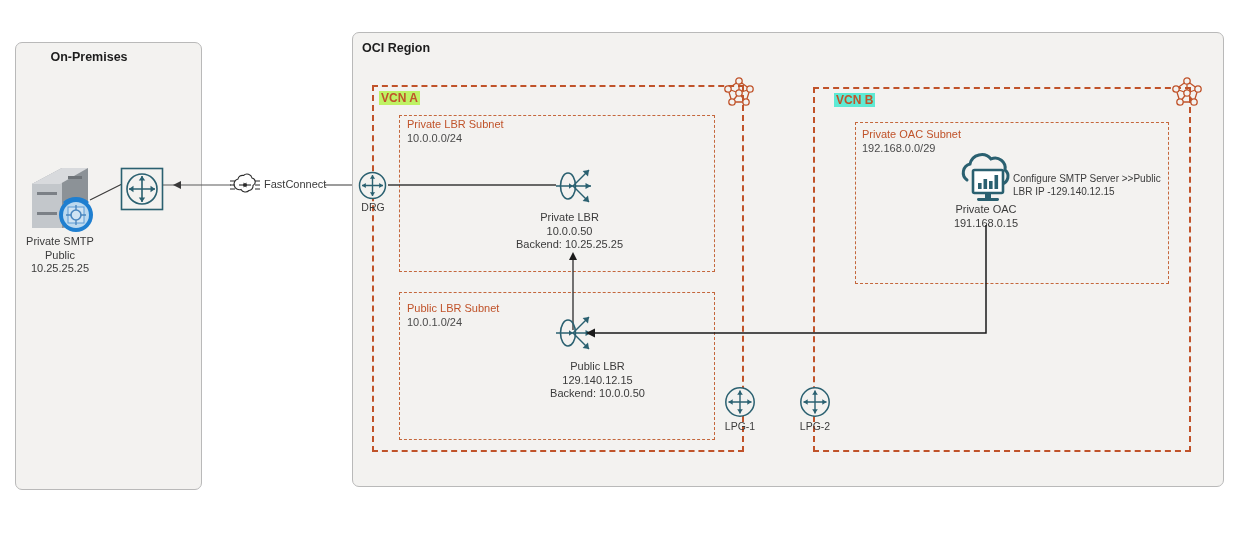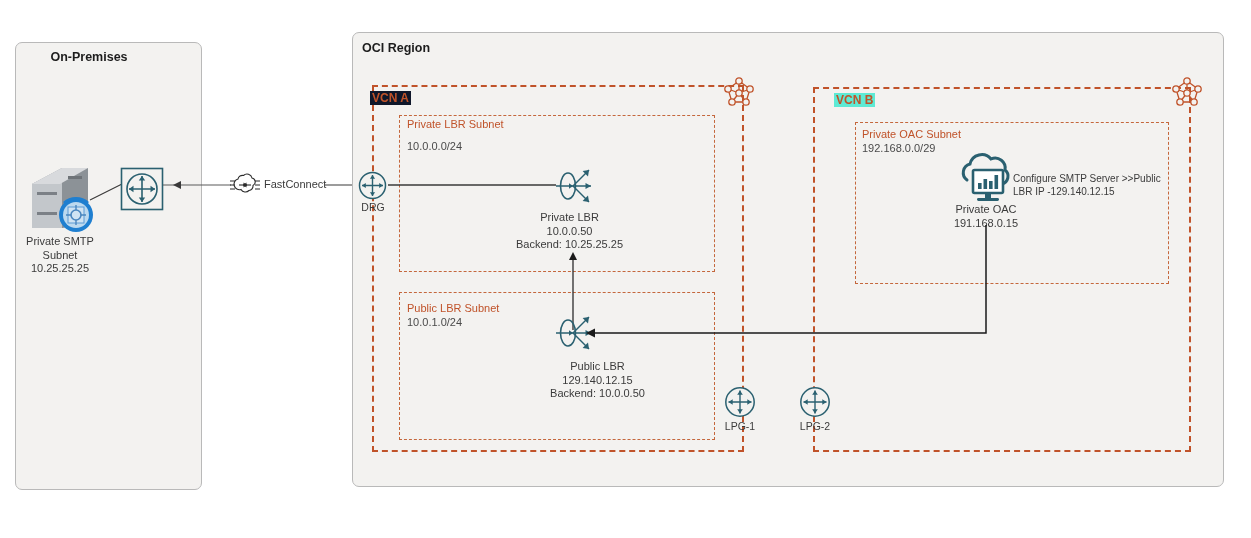--- a/index.html
+++ b/index.html
@@ -38,21 +38,21 @@
       <circle cx="52" cy="57" r="17" fill="#1f7fd0"></circle>
       <circle cx="52" cy="57" r="13" fill="#bcd9ef"></circle>
       <rect x="44" y="49" width="16" height="16" fill="#cfe3f3" stroke="#5a9ad4" stroke-width="1"></rect>
       <circle cx="52" cy="57" r="5" fill="none" stroke="#4a86bf" stroke-width="1.6"></circle>
       <path d="M52 47 L52 52 M52 62 L52 67 M42 57 L47 57 M57 57 L62 57" stroke="#4a86bf" stroke-width="1.4" fill="none"></path>
       <path d="M40 45 a18 18 0 0 1 24 0" fill="none" stroke="#1f7fd0" stroke-width="3"></path>
     </svg>
   </div>
   <div class="abs node-label" style="left:5px;top:235px;width:110px;">
     <div>Private SMTP</div>
-    <div>Subnet</div>
+    <div>Public</div>
     <div>10.25.25.25</div>
   </div>
 
   <svg class="abs" style="left:90px;top:180px;width:40px;height:25px;">
     <line x1="0" y1="20" x2="32" y2="4" stroke="#3a3a3a" stroke-width="1.2"></line>
   </svg>
 
   <div class="abs" style="left:120px;top:167px;width:44px;height:44px;">
     <svg width="44" height="44" viewBox="0 0 44 44">
       <rect x="1.5" y="1.5" width="41" height="41" fill="#f3f2f0" stroke="#2a6070" stroke-width="1.6"></rect>
@@ -88,42 +88,42 @@
   <svg class="abs" style="left:325px;top:178px;width:48px;height:14px;">
     <line x1="0" y1="7" x2="46" y2="7" stroke="#3a3a3a" stroke-width="1.2"></line>
     <path d="M38 7 l-8 -4 v8 z" fill="#3a3a3a"></path>
   </svg>
 
   <div class="abs panel" style="left:352px;top:32px;width:870px;height:453px;"></div>
   <div class="abs panel-title" style="left:362px;top:41px;">OCI Region</div>
 
   <div class="abs" style="left:372px;top:85px;width:368px;height:363px;
               border:2px dashed #c0532a;"></div>
-  <div class="abs vcn-label" style="left:370px;top:91px;background:#0f172a;padding:0 2px;">VCN A</div>
+  <div class="abs vcn-label" style="left:379px;top:91px;background:#bef264;padding:0 2px;">VCN A</div>
   <div class="abs" style="left:722px;top:76px;width:34px;height:34px;">
     <svg width="34" height="34" viewBox="0 0 34 34">
       <g fill="none" stroke="#c0532a" stroke-width="1.3">
         <path d="M17 5 L6 13 M17 5 L28 13 M6 13 L10 26 M28 13 L24 26 M10 26 L24 26"></path>
         <path d="M17 5 L17 17 M6 13 L17 17 M28 13 L17 17 M10 26 L17 17 M24 26 L17 17"></path>
       </g>
       <g fill="#f3f2f0" stroke="#c0532a" stroke-width="1.3">
         <circle cx="17" cy="5" r="3.2"></circle>
           <circle cx="6" cy="13" r="3.2"></circle>
         <circle cx="28" cy="13" r="3.2"></circle>
           <circle cx="10" cy="26" r="3.2"></circle>
         <circle cx="24" cy="26" r="3.2"></circle>
           <circle cx="17" cy="17" r="3.2"></circle>
       </g>
     </svg>
   </div>
 
   <div class="abs" style="left:399px;top:115px;width:314px;height:155px;
               border:1.5px dashed #c4673c;"></div>
   <div class="abs subnet-label" style="left:407px;top:118px;">Private LBR Subnet</div>
-  <div class="abs cidr" style="left:407px;top:140px;">10.0.0.0/24</div>
+  <div class="abs cidr" style="left:407px;top:132px;">10.0.0.0/24</div>
 
   <div class="abs" style="left:358px;top:171px;width:29px;height:29px;">
     <svg width="29" height="29" viewBox="0 0 29 29">
       <circle cx="14.5" cy="14.5" r="13" fill="#f3f2f0" stroke="#2a6070" stroke-width="1.5"></circle>
       <path d="M14.5 4 L14.5 25 M4 14.5 L25 14.5" stroke="#2a6070" stroke-width="1.4"></path>
       <path d="M14.5 4 l-2.6 3.8 h5.2 z" fill="#2a6070"></path>
       <path d="M14.5 25 l-2.6 -3.8 h5.2 z" fill="#2a6070"></path>
       <path d="M4 14.5 l3.8 -2.6 v5.2 z" fill="#2a6070"></path>
       <path d="M25 14.5 l-3.8 -2.6 v5.2 z" fill="#2a6070"></path>
     </svg>

